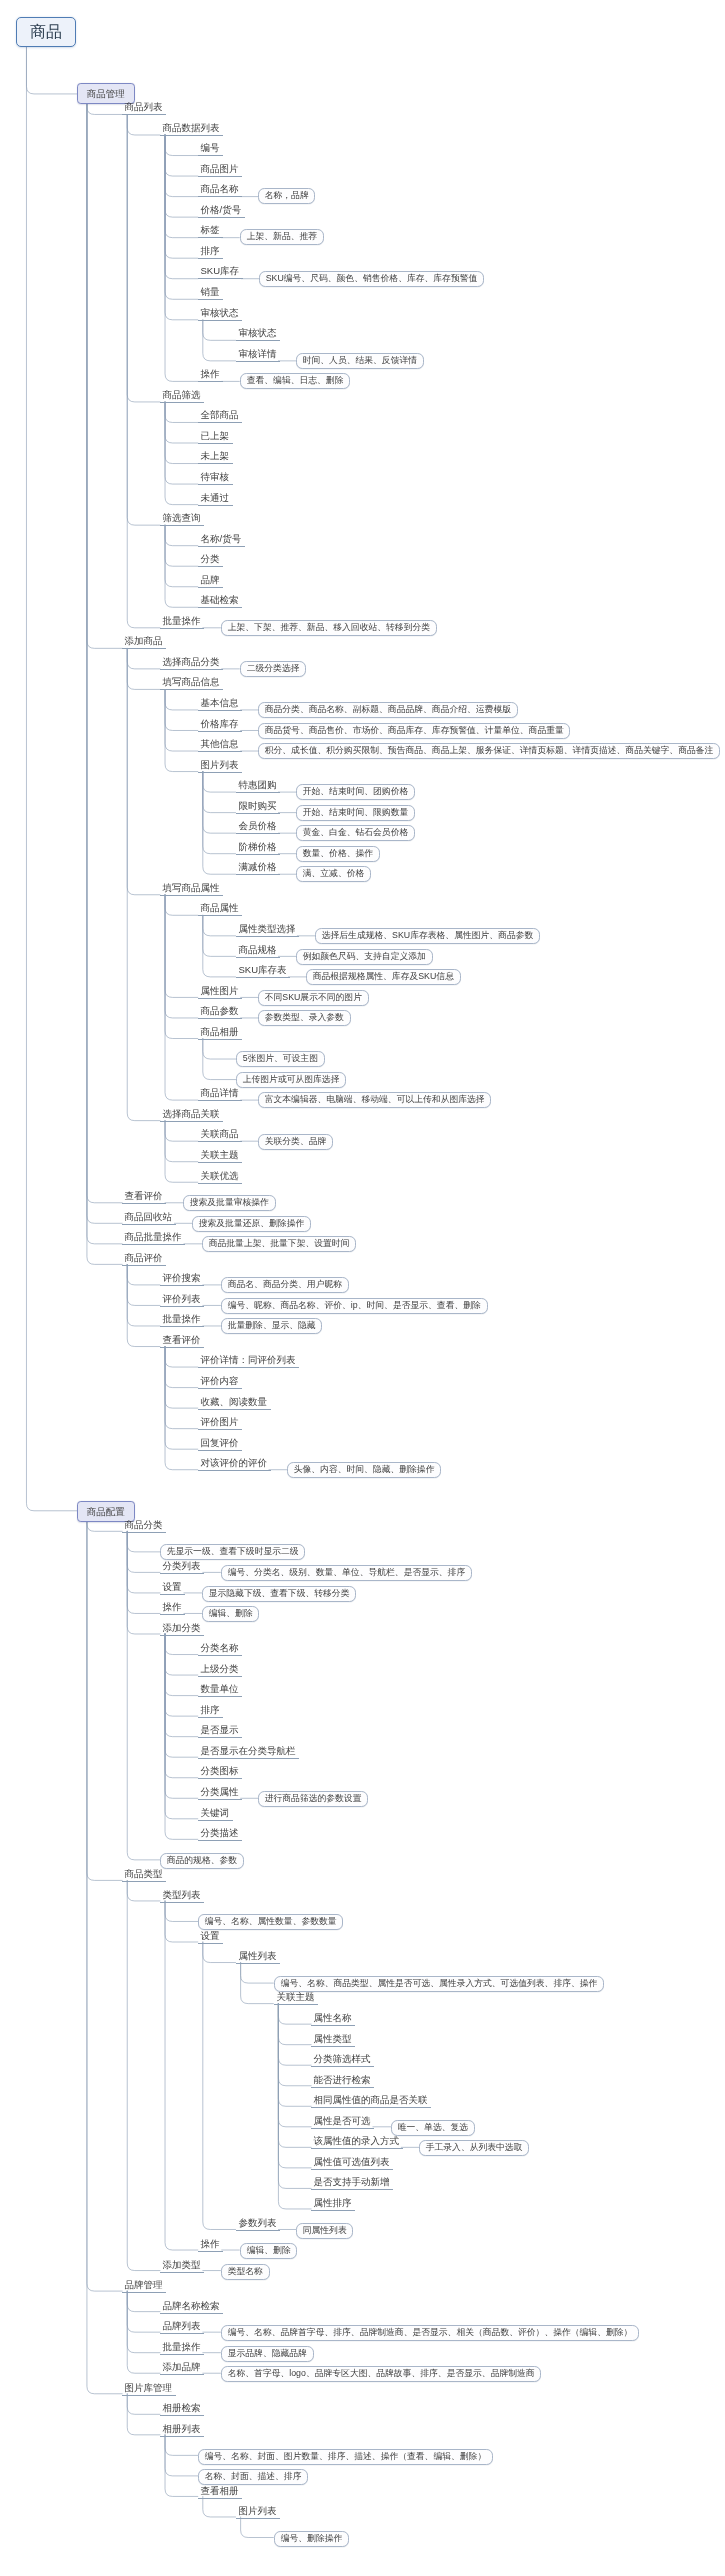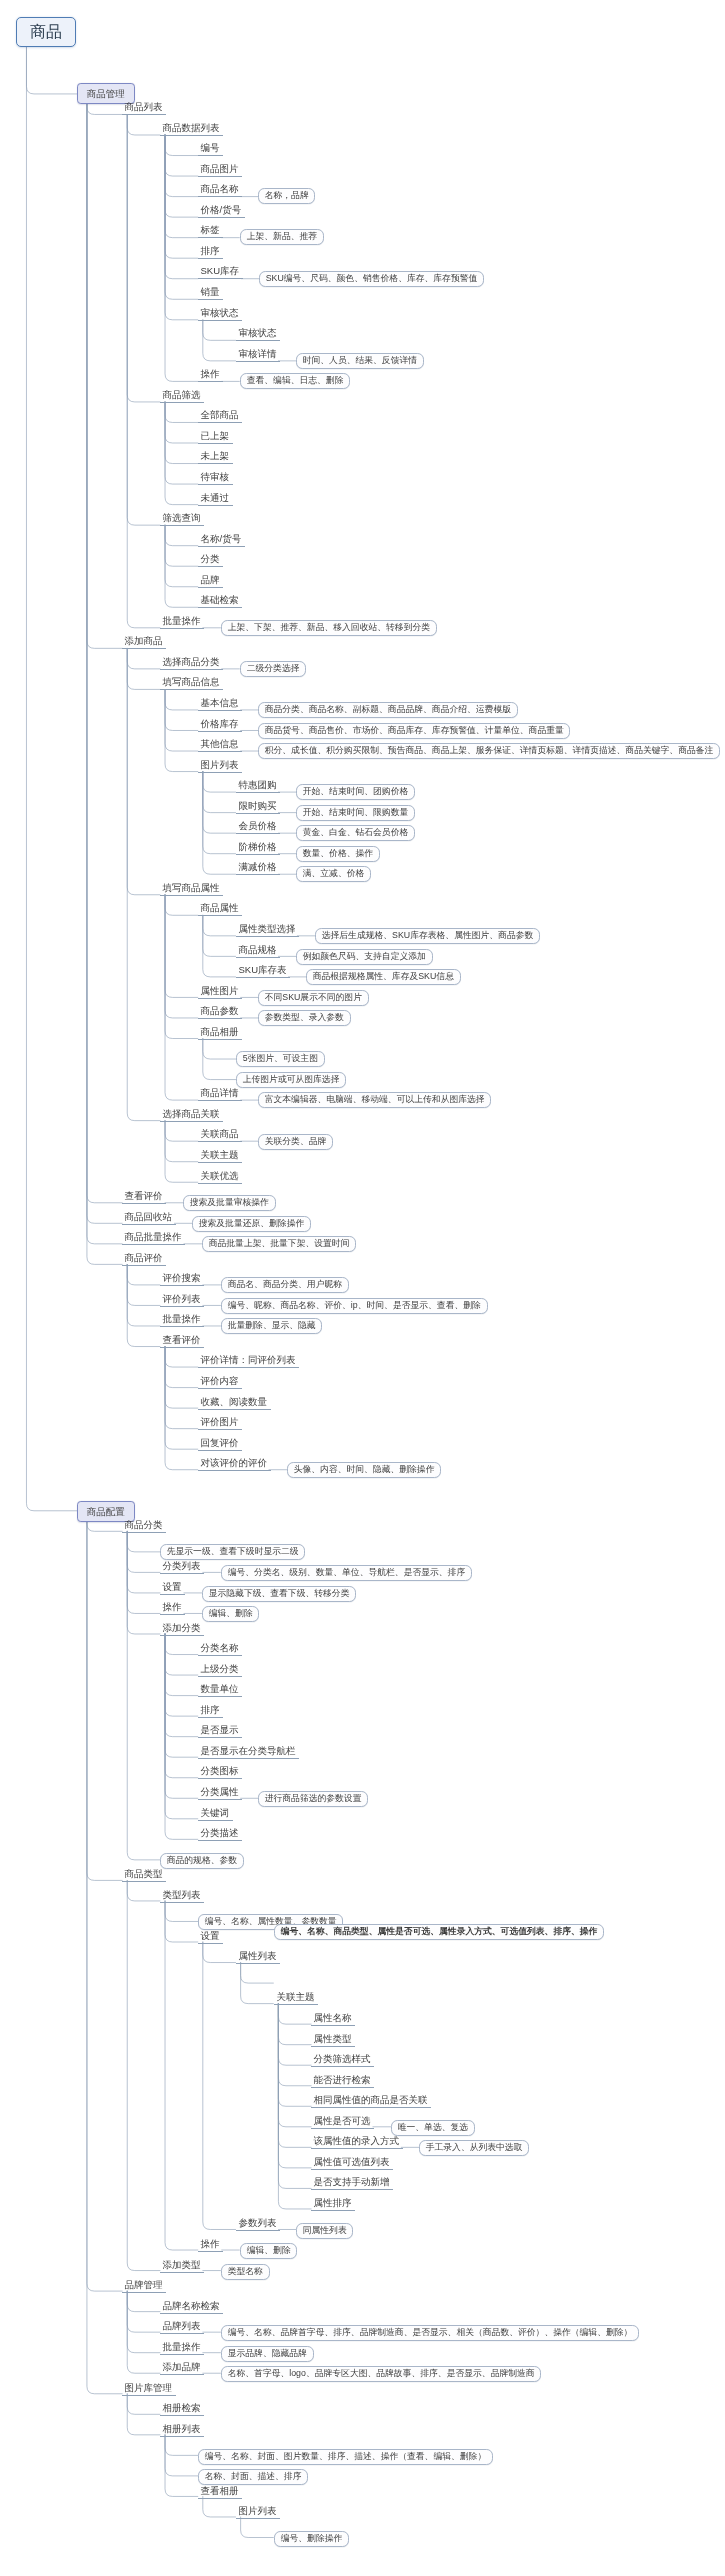--- a/index.html
+++ b/index.html
@@ -337,21 +337,21 @@
     <div class="node line" style="left: 198px; top: 1786px;">分类属性</div>
     <div class="node box" style="left: 258px; top: 1791px;">进行商品筛选的参数设置</div>
     <div class="node line" style="left: 198px; top: 1807px;">关键词</div>
     <div class="node line" style="left: 198px; top: 1827px;">分类描述</div>
     <div class="node box" style="left: 160px; top: 1853px;">商品的规格、参数</div>
     <div class="node line" style="left: 122px; top: 1868px;">商品类型</div>
     <div class="node line" style="left: 160px; top: 1889px;">类型列表</div>
     <div class="node box" style="left: 198px; top: 1914px; border-radius: 6px;">编号、名称、属性数量、参数数量</div>
     <div class="node line" style="left: 198px; top: 1930px;">设置</div>
     <div class="node line" style="left: 236px; top: 1950px;">属性列表</div>
-    <div class="node box" style="left: 274px; top: 1924px; font-weight: bold;">编号、名称、商品类型、属性是否可选、属性录入方式、可选值列表、排序、操作</div>
+    <div class="node box" style="left: 274px; top: 1976px;">编号、名称、商品类型、属性是否可选、属性录入方式、可选值列表、排序、操作</div>
     <div class="node line" style="left: 274px; top: 1991px;">关联主题</div>
     <div class="node line" style="left: 311px; top: 2012px;">属性名称</div>
     <div class="node line" style="left: 311px; top: 2033px;">属性类型</div>
     <div class="node line" style="left: 311px; top: 2053px;">分类筛选样式</div>
     <div class="node line" style="left: 311px; top: 2074px;">能否进行检索</div>
     <div class="node line" style="left: 311px; top: 2094px;">相同属性值的商品是否关联</div>
     <div class="node line" style="left: 311px; top: 2115px;">属性是否可选</div>
     <div class="node box" style="left: 391px; top: 2120px;">唯一、单选、复选</div>
     <div class="node line" style="left: 311px; top: 2135px;">该属性值的录入方式</div>
     <div class="node box" style="left: 419px; top: 2140px;">手工录入、从列表中选取</div>

